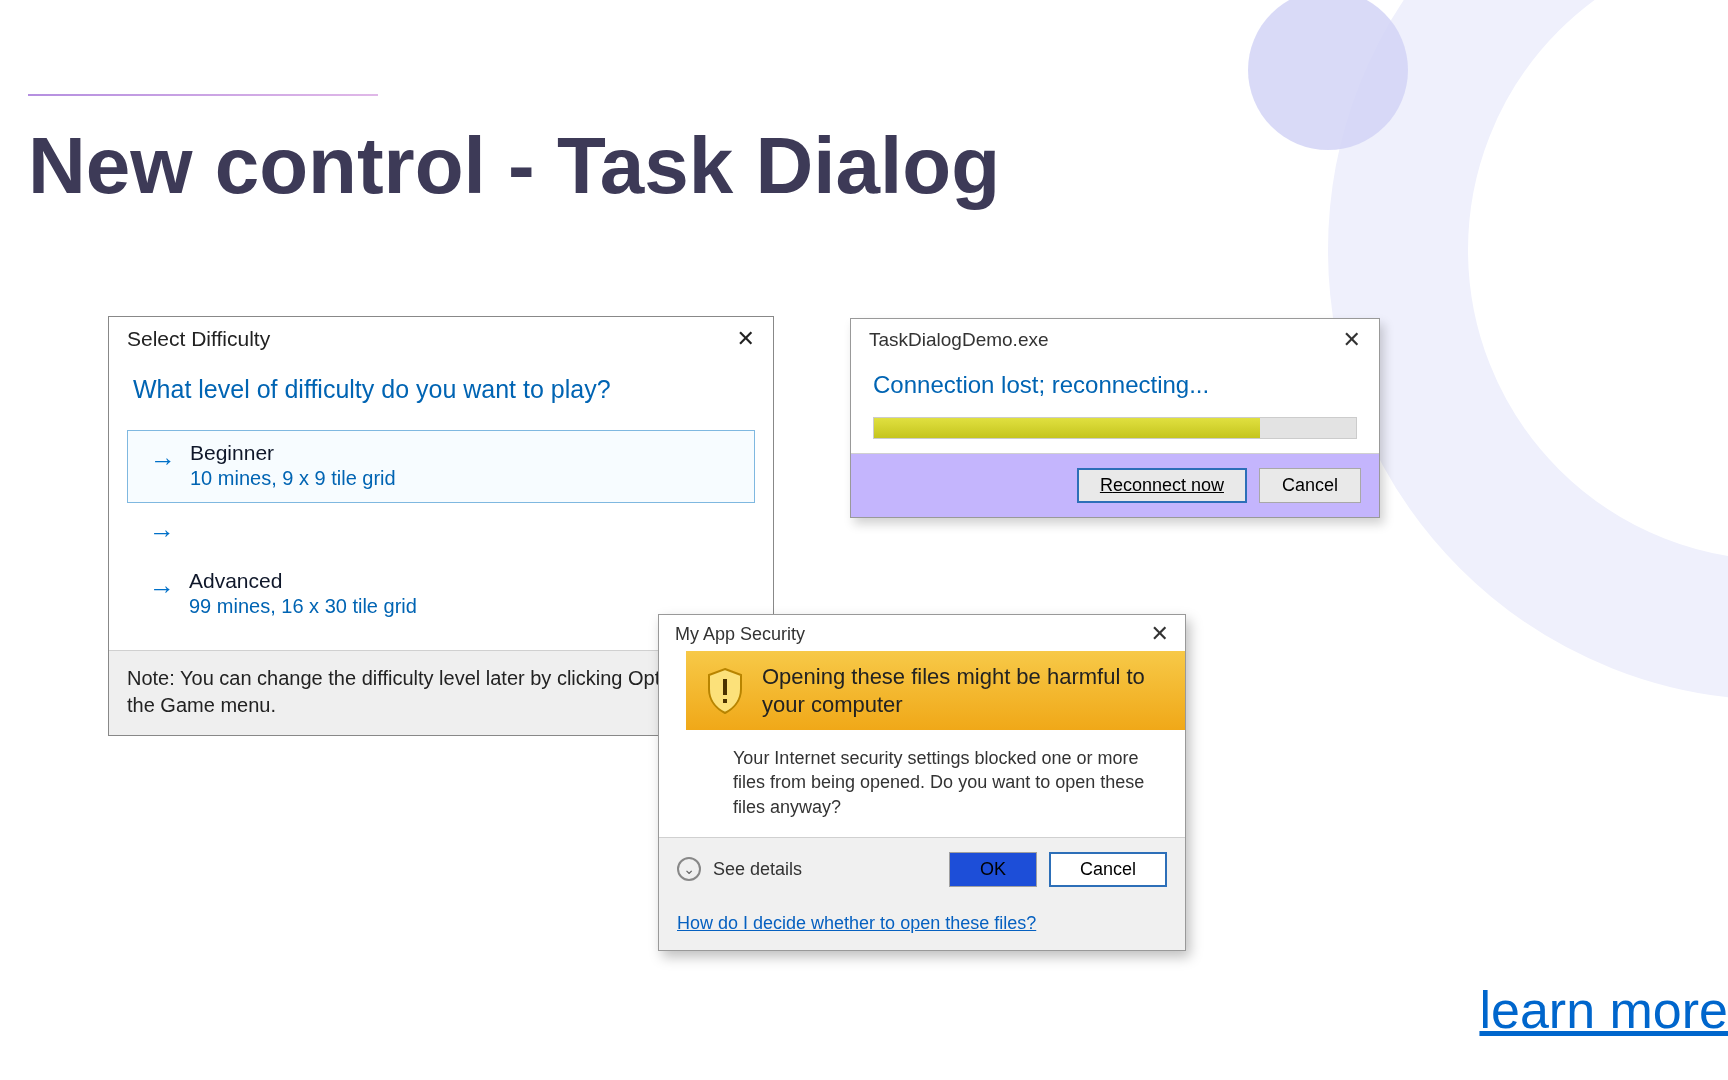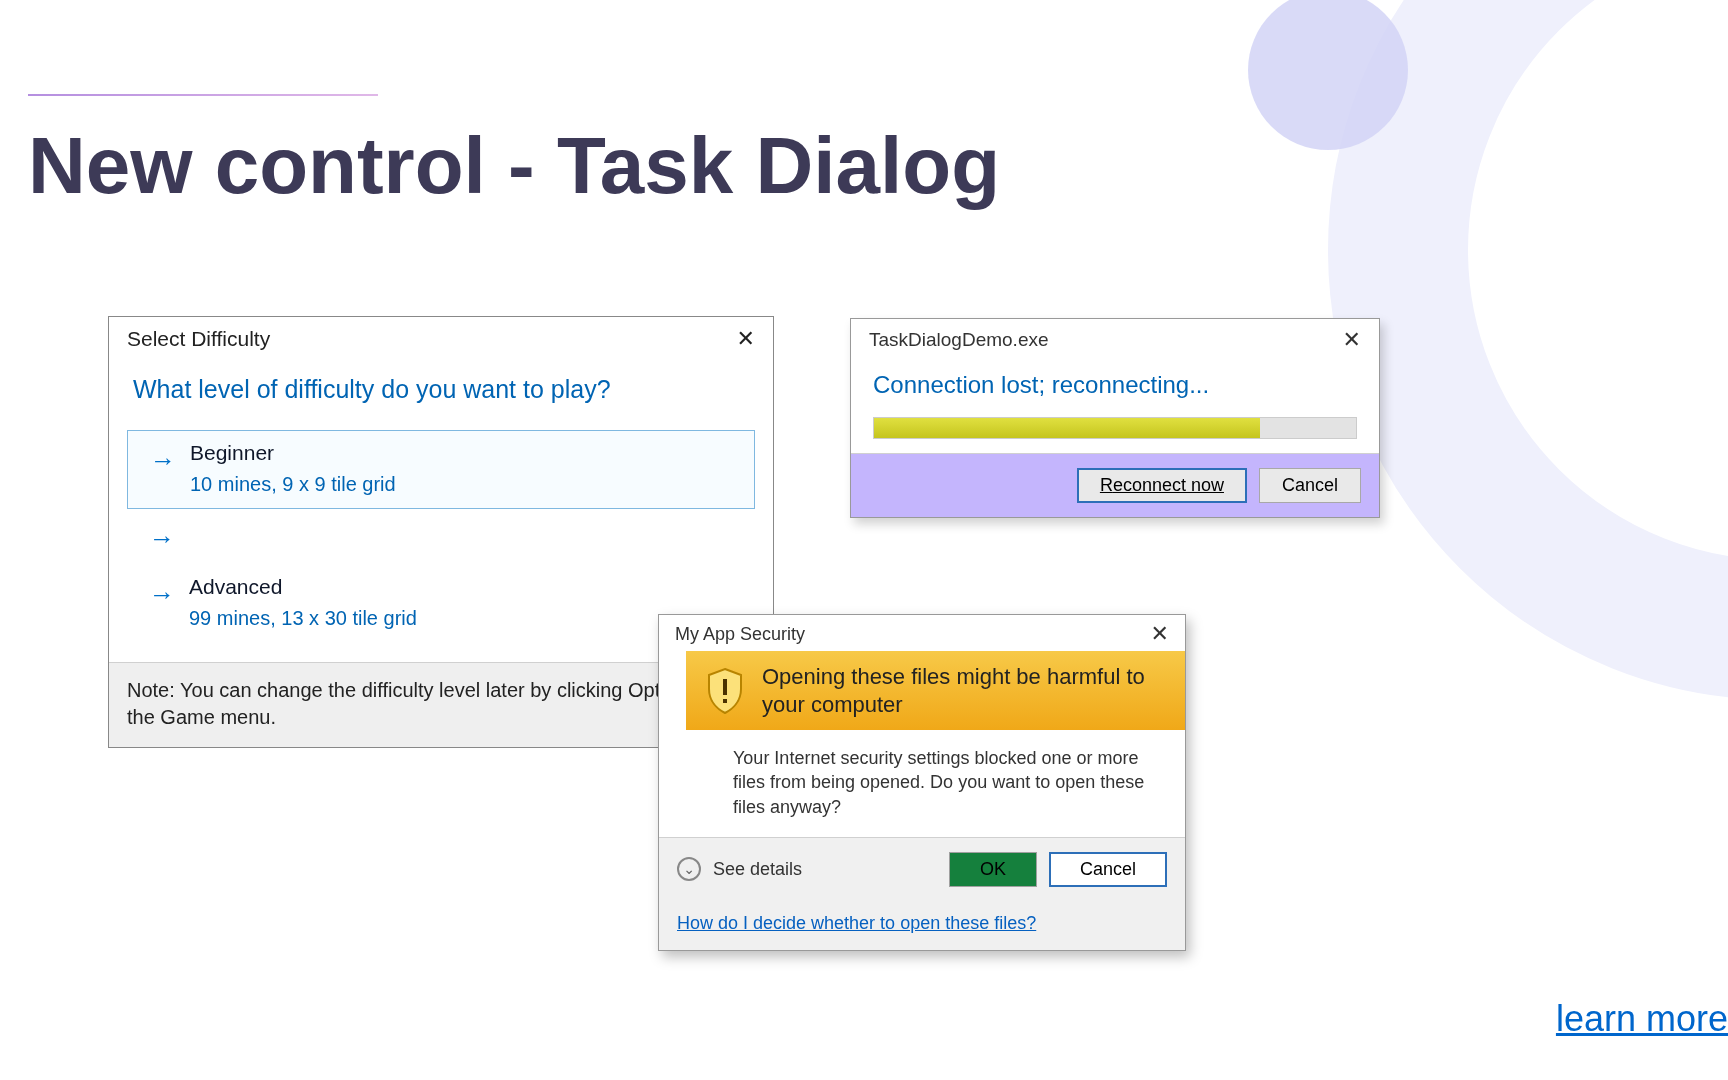--- a/index.html
+++ b/index.html
@@ -43,21 +43,21 @@
     right: -500px;
     width: 900px;
     height: 900px;
     border-radius: 50%;
     border: 140px solid #eff0fc;
   }
   .learn-more {
     position: absolute;
     bottom: 40px;
     right: 0;
-    font-size: 36px;
+    font-size: 52px;
     color: #0066cc;
     text-decoration: underline;
     cursor: pointer;
     text-align: center;
   }
   
   .dialog1 {
     position: absolute;
     top: 316px;
     left: 108px;
@@ -92,21 +92,21 @@
     align-items: flex-start;
     gap: 14px;
   }
   .d1-option.selected {
     border: 1px solid #7fb8e0;
     background: #f7fcff;
   }
   .d1-arrow { color: #0070c8; font-size: 26px; line-height: 1.3; }
   .d1-opt-text { display: flex; flex-direction: column; }
   .d1-opt-title { color: #0f172a; font-size: 21px; }
-  .d1-opt-sub { color: #0064b3; font-size: 20px; margin-top: 8px; }
+  .d1-opt-sub { color: #0064b3; font-size: 20px; margin-top: 2px; }
   .d1-footer {
     background: #efefef;
     border-top: 1px solid #d0d0d0;
     padding: 14px 18px 16px 18px;
     font-size: 20px;
     color: #222;
     line-height: 1.35;
   }
   
   .dialog2 {
@@ -221,21 +221,21 @@
     align-items: center;
     justify-content: center;
     font-size: 14px;
     color: #666;
     cursor: pointer;
   }
   .d3-see { font-size: 18px; color: #333; cursor: pointer; flex: 1; }
   .d3-btn {
     padding: 6px 30px;
     font-size: 18px;
-    background: #15803d;
+    background: #1d4ed8;
     border: 1px solid #a0a0a0;
     cursor: pointer;
   }
   .d3-btn.primary { outline: 2px solid #2d6fb8; outline-offset: -2px; background: #fff; }
   .d3-link {
     display: block;
     padding: 12px 18px 16px 18px;
     font-size: 18px;
     color: #0560c0;
     text-decoration: underline;
@@ -266,21 +266,21 @@
         <span class="d1-opt-sub">10 mines, 9 x 9 tile grid</span>
       </div>
     </div>
     <div class="d1-option">
       <span class="d1-arrow">→</span>
     </div>
     <div class="d1-option">
       <span class="d1-arrow">→</span>
       <div class="d1-opt-text">
         <span class="d1-opt-title">Advanced</span>
-        <span class="d1-opt-sub">99 mines, 13 x 30 tile grid</span>
+        <span class="d1-opt-sub">99 mines, 16 x 30 tile grid</span>
       </div>
     </div>
   </div>
   <div class="d1-footer">Note: You can change the difficulty level later by clicking Options on the Game menu.</div>
 </div>
 
 <div class="dialog2">
   <div class="d2-title">
     <span>TaskDialogDemo.exe</span>
     <span class="close-x">✕</span>

